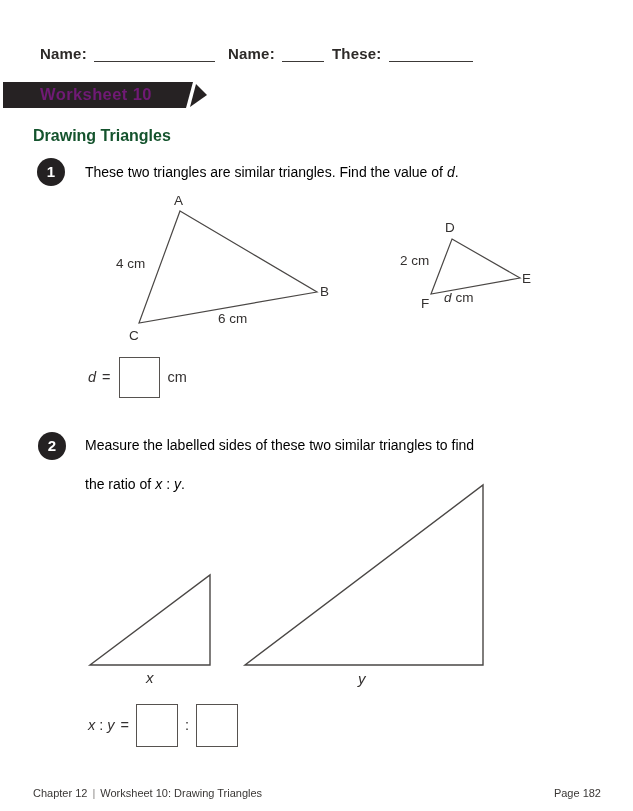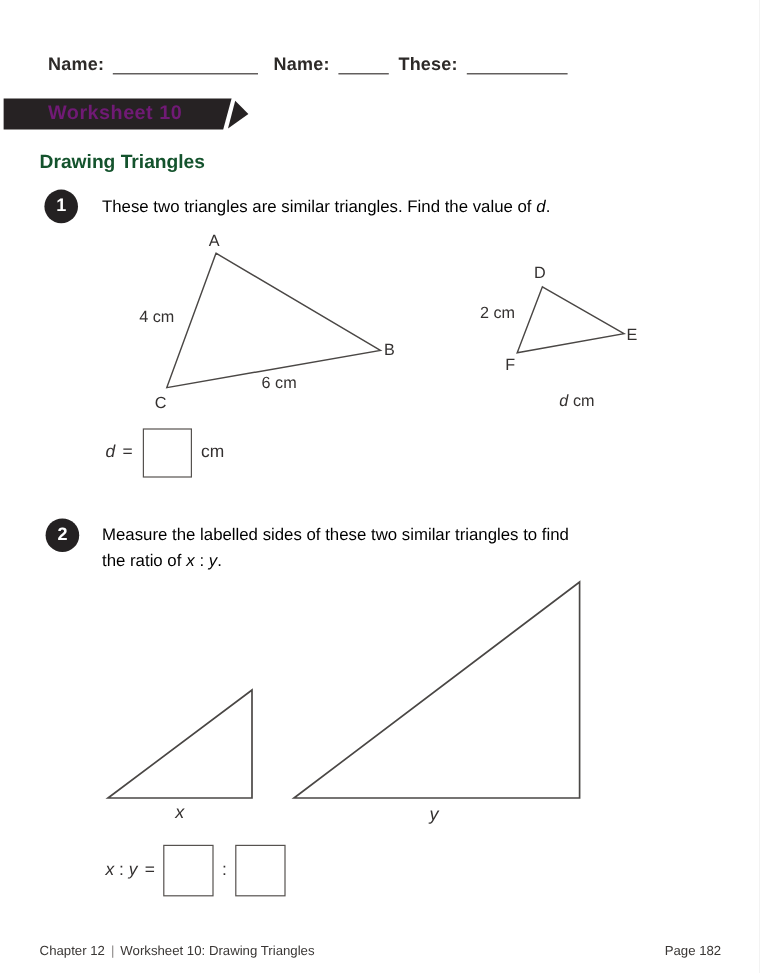--- a/index.html
+++ b/index.html
@@ -21,21 +21,21 @@
   .section-title{position:absolute;left:33px;top:127px;font-size:16px;font-weight:700;color:#14532d;}
   
   .qbadge{
     position:absolute;width:28px;height:28px;border-radius:50%;background:#242122;
     color:#fff;font-weight:700;font-size:15px;text-align:center;line-height:28px;
   }
   .qtext{position:absolute;font-size:14px;white-space:nowrap;color:#000000;}
   .qtext .var, .ital{font-style:italic;}
   .mr4{margin-right:4px;}
   .sep{margin:0 4px;}
-  .line2{margin-top:6px;}
+  .line2{margin-top:23px;}
   
   .figlab{position:absolute;font-size:13.5px;color:#343130;white-space:nowrap;}
   
   .ansrow{position:absolute;display:flex;align-items:center;gap:8px;font-size:14.5px;color:#333030;}
   .ansbox{width:41px;height:41px;border:1.4px solid #56524f;background:#fff;box-sizing:border-box;}
   .ansbox2{width:42px;height:43px;border:1.4px solid #56524f;background:#fff;box-sizing:border-box;}
   .eq{margin-left:2px;}
   
   .footer-left{position:absolute;left:33px;top:787px;font-size:11px;color:#3a3735;}
   .footer-left .chap{font-weight:400;}
@@ -80,21 +80,21 @@
   </svg>
   <span class="figlab" style="left:174px;top:193px;">A</span>
   <span class="figlab" style="left:320px;top:284px;">B</span>
   <span class="figlab" style="left:129px;top:328px;">C</span>
   <span class="figlab" style="left:116px;top:256px;">4 cm</span>
   <span class="figlab" style="left:218px;top:311px;">6 cm</span>
   <span class="figlab" style="left:445px;top:220px;">D</span>
   <span class="figlab" style="left:522px;top:271px;">E</span>
   <span class="figlab" style="left:421px;top:296px;">F</span>
   <span class="figlab" style="left:400px;top:253px;">2 cm</span>
-  <span class="figlab" style="left:466px;top:290px;margin-top:36px;"><span class="ital mr4">d</span><span>cm</span></span>
+  <span class="figlab" style="left:444px;top:290px;"><span class="ital mr4">d</span><span>cm</span></span>
 
   <div class="ansrow" style="left:88px;top:356px;height:42px;">
     <span><span class="ital">d</span><span class="eq" style="margin-left:6px;">=</span></span>
     <span class="ansbox"></span>
     <span>cm</span>
   </div>
 
   <div class="qbadge" style="left:38px;top:432px;">2</div>
   <div class="qtext" style="left:85px;top:437px;">
     <div>Measure the labelled sides of these two similar triangles to find</div>

